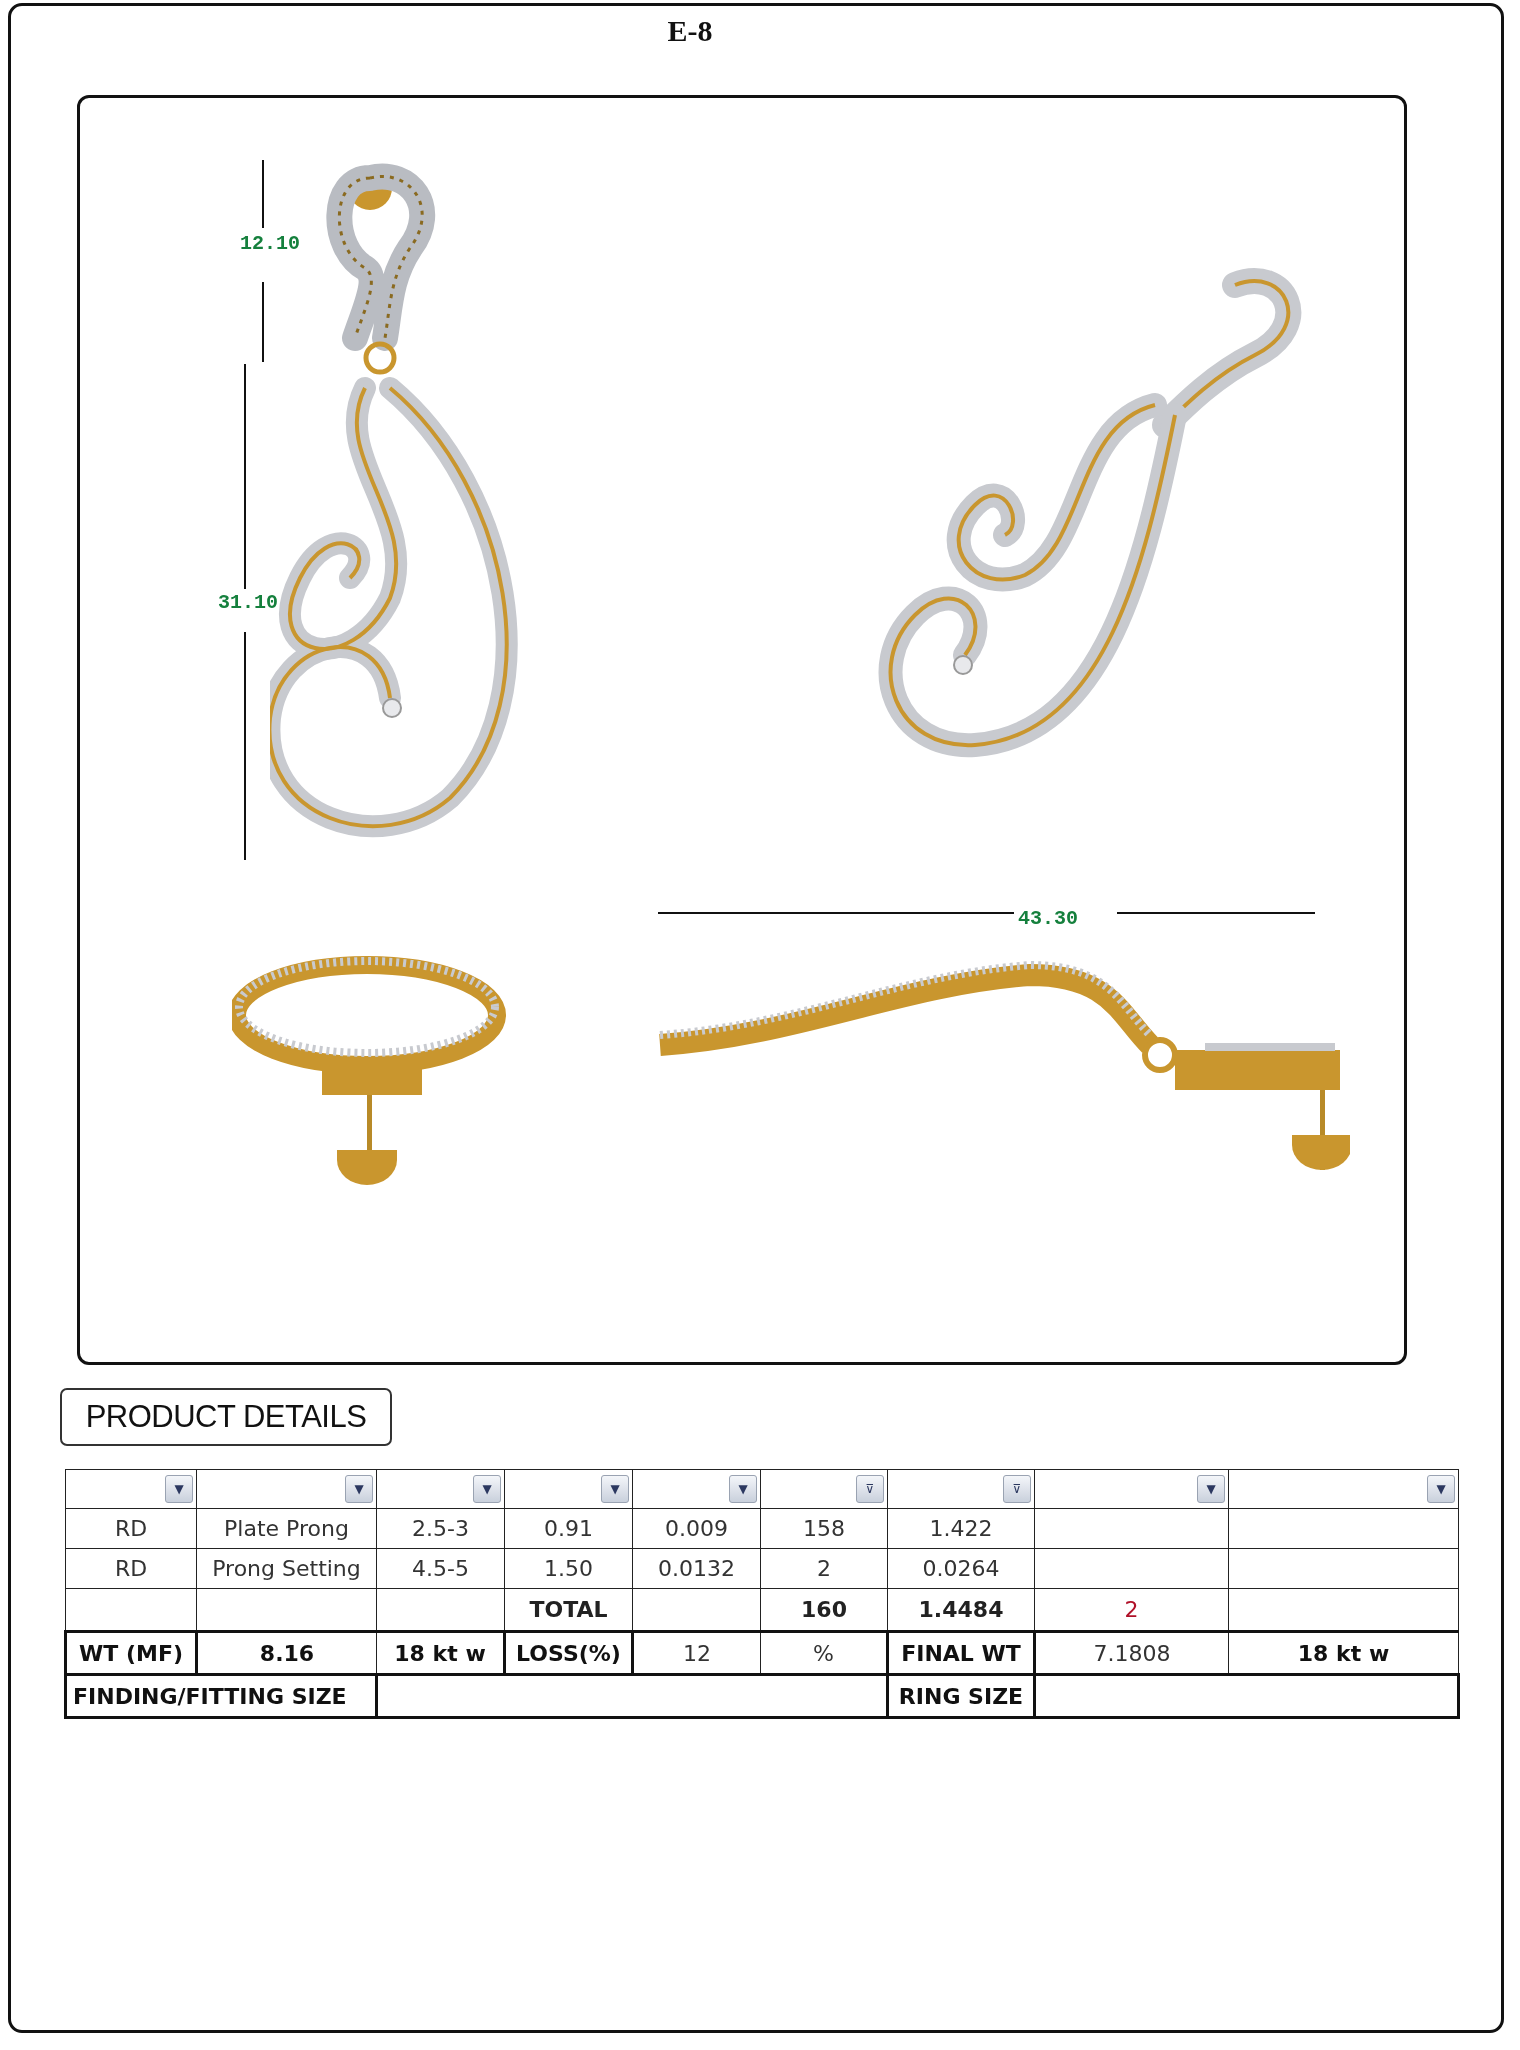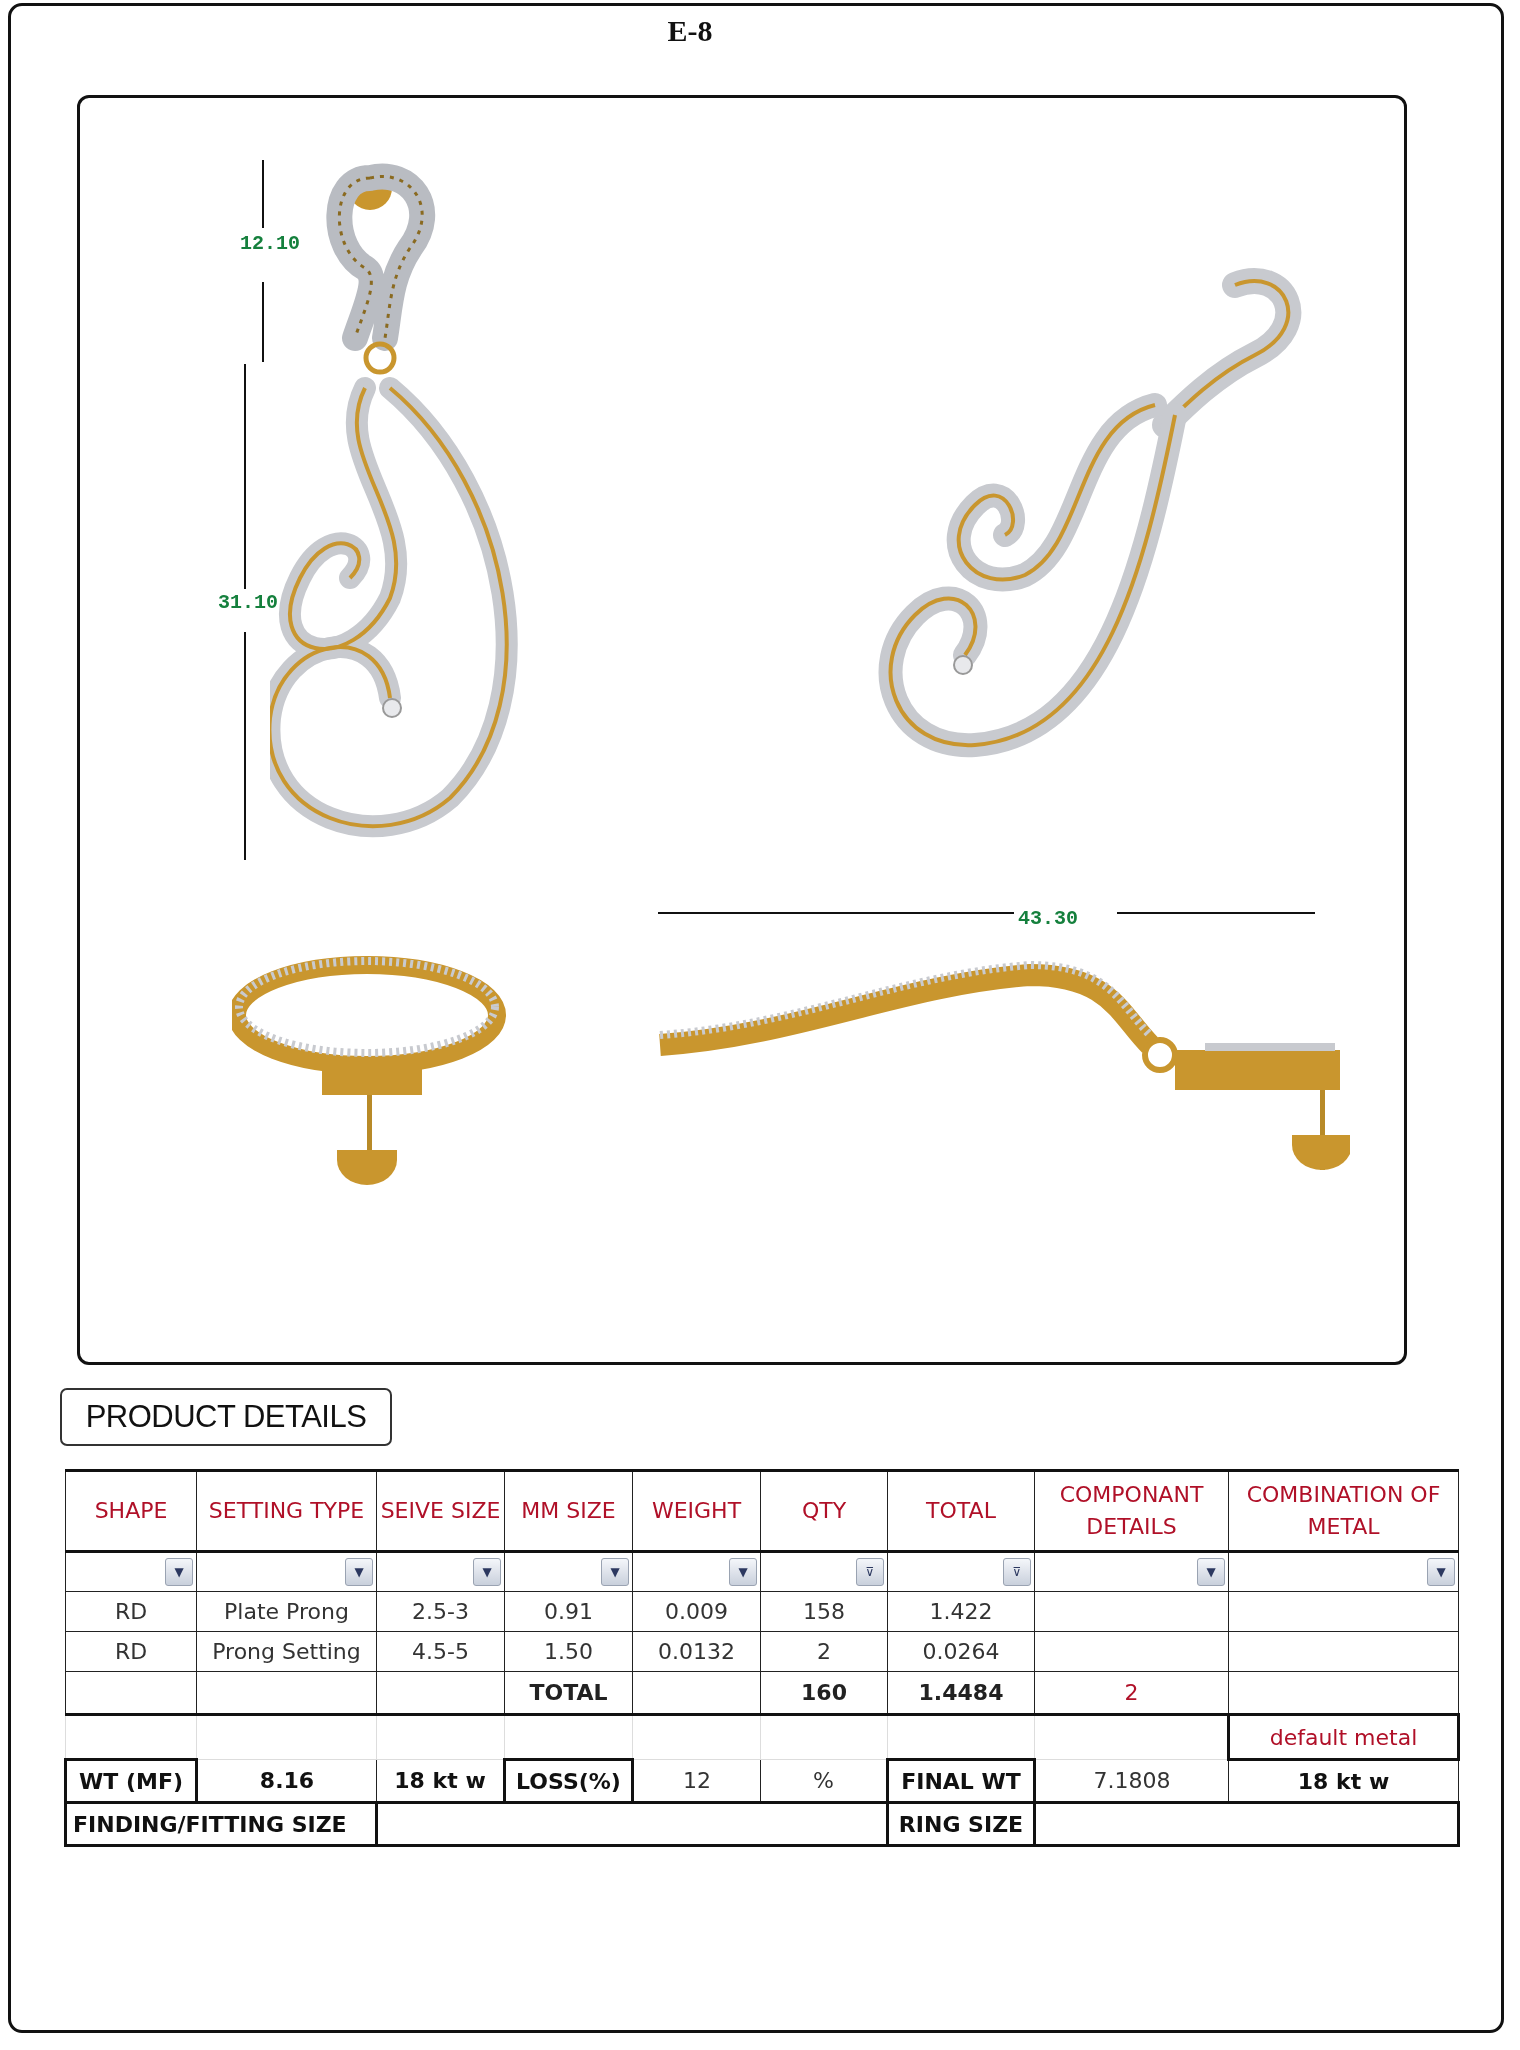--- a/index.html
+++ b/index.html
@@ -93,31 +93,20 @@
       <col style="width:180px">
       <col style="width:128px">
       <col style="width:128px">
       <col style="width:128px">
       <col style="width:127px">
       <col style="width:147px">
       <col style="width:194px">
       <col style="width:230px">
   </colgroup>
   <tbody>
-      <tr class="hdr">
-    <td>SHAPE</td>
-    <td>SETTING TYPE</td>
-    <td>SEIVE SIZE</td>
-    <td>MM SIZE</td>
-    <td>WEIGHT</td>
-    <td>QTY</td>
-    <td>TOTAL</td>
-    <td>COMPONANT DETAILS</td>
-    <td>COMBINATION OF METAL</td>
-  </tr>
   <tr class="flt">
     <td>
           <span class="filter-btn">▼</span>
         </td>
     <td>
           <span class="filter-btn">▼</span>
         </td>
     <td>
           <span class="filter-btn">▼</span>
         </td>
@@ -166,31 +155,20 @@
     <td></td>
     <td></td>
     <td></td>
     <td class="b">TOTAL</td>
     <td></td>
     <td class="b">160</td>
     <td class="b">1.4484</td>
     <td class="red">2</td>
     <td></td>
   </tr>
-  <tr class="blank">
-    <td></td>
-    <td></td>
-    <td></td>
-    <td></td>
-    <td></td>
-    <td></td>
-    <td></td>
-    <td></td>
-    <td class="red thick">default metal</td>
-  </tr>
   <tr class="wt">
     <td class="thick bold">WT (MF)</td>
     <td class="bold">8.16</td>
     <td class="bold">18 kt w</td>
     <td class="thick bold">LOSS(%)</td>
     <td>12</td>
     <td>%</td>
     <td class="thick bold">FINAL WT</td>
     <td>7.1808</td>
     <td class="bold">18 kt w</td>

